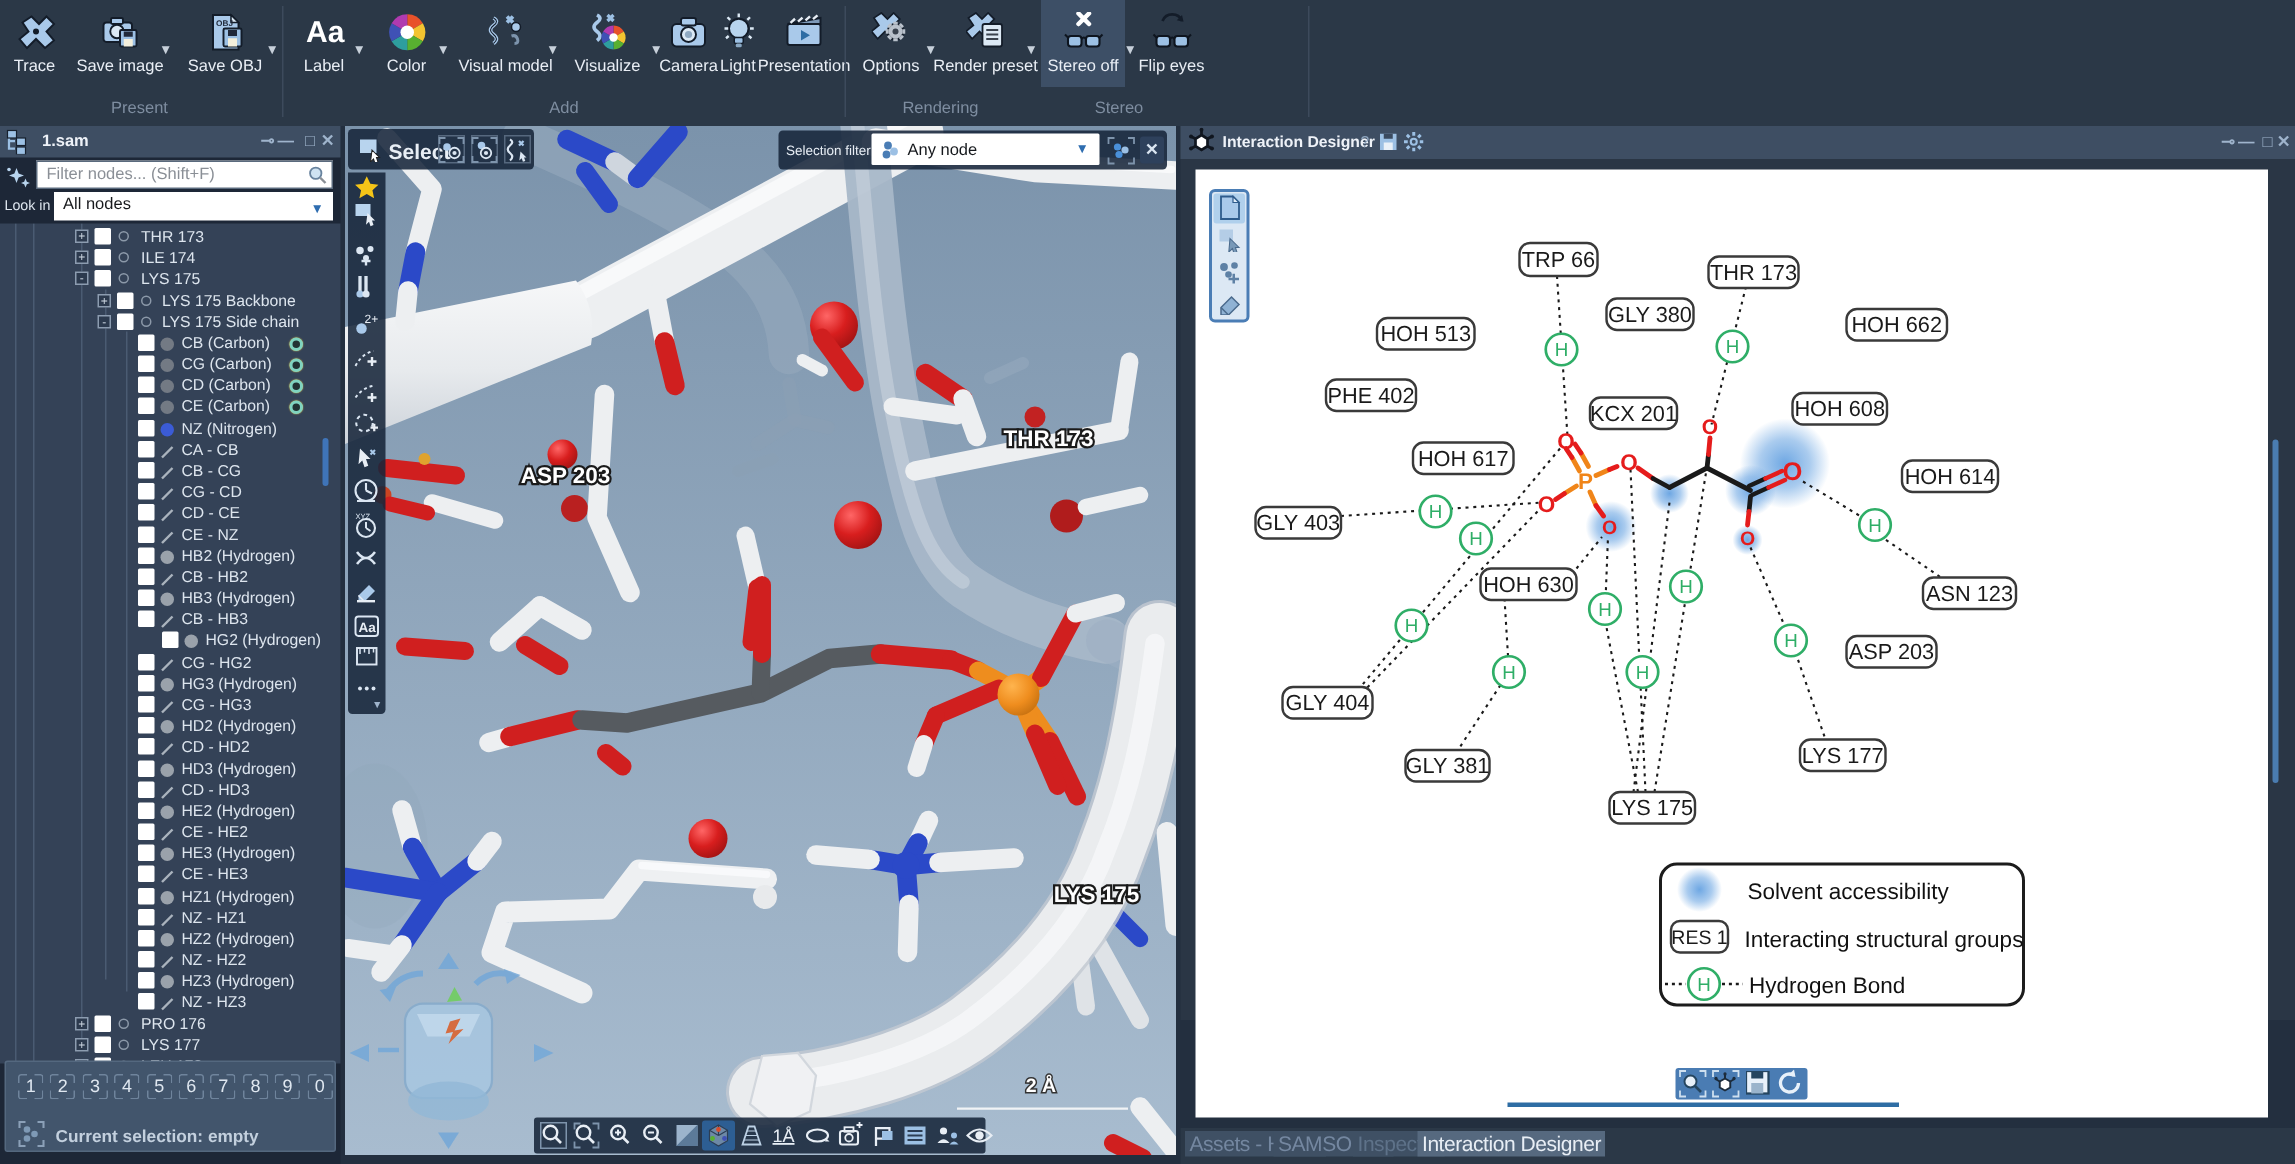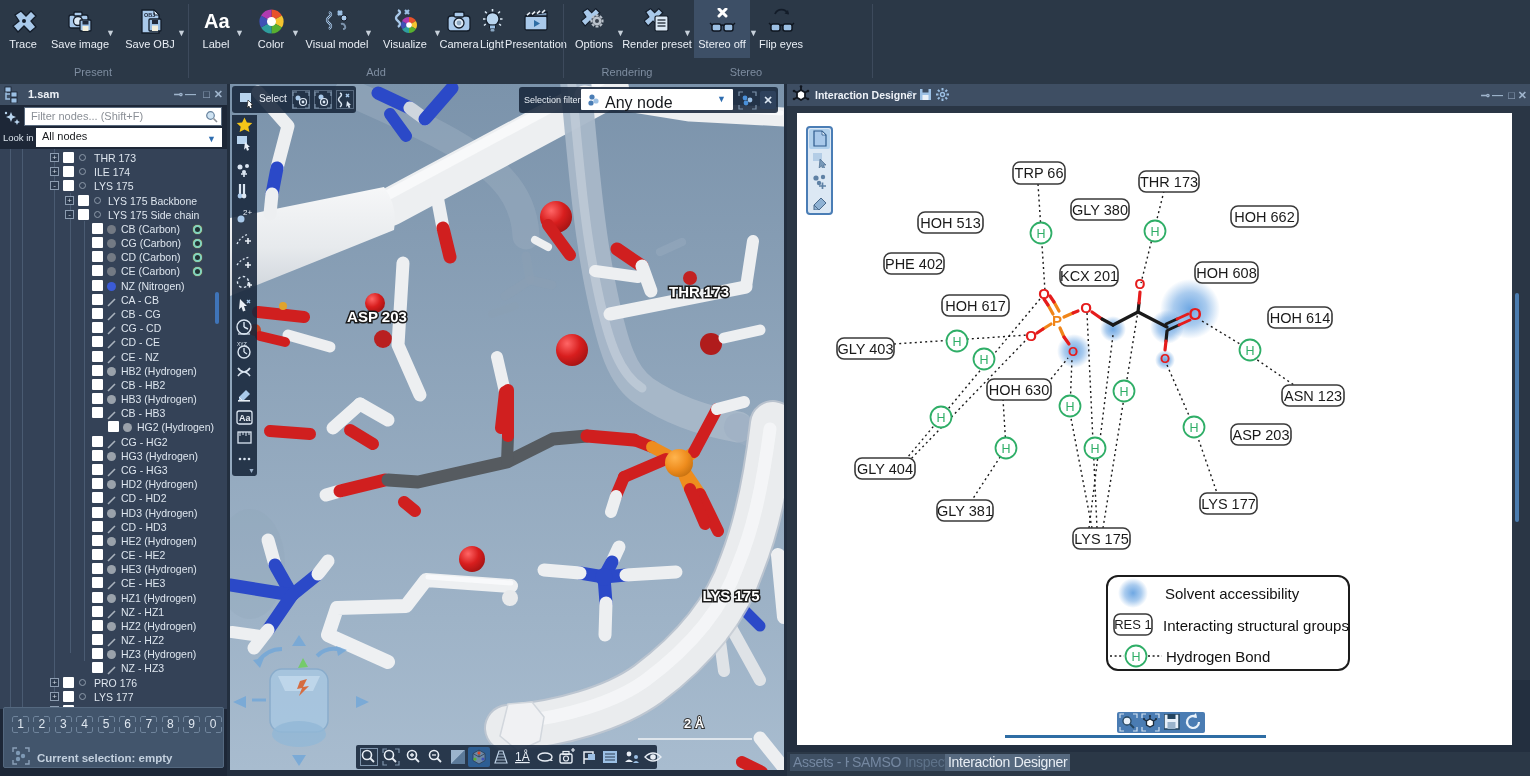--- a/index.html
+++ b/index.html
@@ -616,21 +616,21 @@
 <text x="469" y="213" font-family="Liberation Sans,sans-serif" font-size="15" font-weight="bold" fill="#fff" stroke="#1a1a1a" stroke-width="3" paint-order="stroke" text-anchor="middle">THR 173</text>
 <text x="501" y="517" font-family="Liberation Sans,sans-serif" font-size="15" font-weight="bold" fill="#fff" stroke="#1a1a1a" stroke-width="3" paint-order="stroke" text-anchor="middle">LYS 175</text>
 <text x="464" y="644" font-family="Liberation Sans,sans-serif" font-size="13" font-weight="bold" fill="#fff" stroke="#333" stroke-width="2" paint-order="stroke" text-anchor="middle">2 Å</text>
 <line x1="408" y1="655" x2="522" y2="655" stroke="#f0f3f6" stroke-width="1.5" stroke-linecap="butt"></line>
 </svg>
 <div class="vbar" style="left:2px;top:2px;width:124px;height:27px">
 <svg style="position:absolute;left:7px;top:6px" width="16" height="16">
           <rect x="1" y="1" width="11" height="9" fill="#b8d4ee"></rect>
           <path d="M9,8 l5,5 l-2,0 l1,3 l-2,1 l-1,-3 l-2,2 z" fill="#fff" stroke="#222" stroke-width="0.7"></path>
         </svg>
-<span style="position:absolute;left:27px;top:7px;font-weight:normal;font-size:10px">Select</span>
+<span style="position:absolute;left:27px;top:7px;font-weight:bold;font-size:14px">Select</span>
 <span style="position:absolute;left:60px;top:4px;width:18px;height:19px;border:1px solid #56687e"></span>
 <span style="position:absolute;left:82px;top:4px;width:18px;height:19px;border:1px solid #56687e"></span>
 <span style="position:absolute;left:104px;top:4px;width:18px;height:19px;border:1px solid #56687e"></span>
 <svg style="position:absolute;left:60px;top:5px" width="18" height="18">
           <path d="M1,5 V1 h4 M13,1 h4 v4 M17,13 v4 h-4 M5,17 H1 v-4" stroke="#7e94ac" fill="none" stroke-width="1.2"></path>
           <circle cx="6" cy="7" r="2.5" fill="#a9c9ea"></circle>
           <circle cx="11" cy="11" r="3.5" fill="none" stroke="#dbe6f2" stroke-width="1.2"></circle>
           <circle cx="11" cy="11" r="1.4" fill="#dbe6f2"></circle>
         </svg>
 <svg style="position:absolute;left:82px;top:5px" width="18" height="18">
@@ -717,21 +717,21 @@
       </svg>
       <div style="position:absolute;left:18px;top:383px;color:#9fb4cc;font-size:7px">▼</div>
 <div class="vbar" style="left:289px;top:3px;width:259px;height:26px">
 <span style="position:absolute;left:5px;top:8px;font-size:9px">Selection filter</span>
 <span style="position:absolute;left:62px;top:2px;width:152px;height:21px;background:#fff;border-radius:1px"></span>
 <svg style="position:absolute;left:68px;top:6px" width="14" height="14">
           <circle cx="5" cy="4" r="2.6" fill="#4a7db5"></circle>
           <circle cx="9" cy="8" r="2.6" fill="#9cc0e4"></circle>
           <circle cx="4" cy="10" r="2.6" fill="#4a7db5"></circle>
         </svg>
-<span style="position:absolute;left:86px;top:7px;font-size:16px;color:#15181c">Any node</span>
+<span style="position:absolute;left:86px;top:7px;font-size:11px;color:#15181c">Any node</span>
 <span style="position:absolute;left:198px;top:7px;font-size:9px;color:#2e6db0">▼</span>
 <svg style="position:absolute;left:219px;top:4px" width="19" height="19">
           <path d="M1,5 V1 h4 M14,1 h4 v4 M18,14 v4 h-4 M5,18 H1 v-4" stroke="#7e94ac" fill="none" stroke-width="1.2"></path>
           <circle cx="7" cy="7" r="2.4" fill="#4a90d9"></circle>
           <circle cx="12" cy="9" r="2.4" fill="#9cc0e4"></circle>
           <circle cx="8" cy="12" r="2.4" fill="#4a90d9"></circle>
         </svg>
 <span style="position:absolute;left:241px;top:4px;width:16px;height:18px;background:#2e415c;border-radius:2px;color:#dbe6f2;text-align:center;font-size:11px;line-height:18px;font-weight:bold">✕</span>
 </div>
 <div class="vbar" style="left:126px;top:661px;width:301px;height:24px;border-radius:2px">

